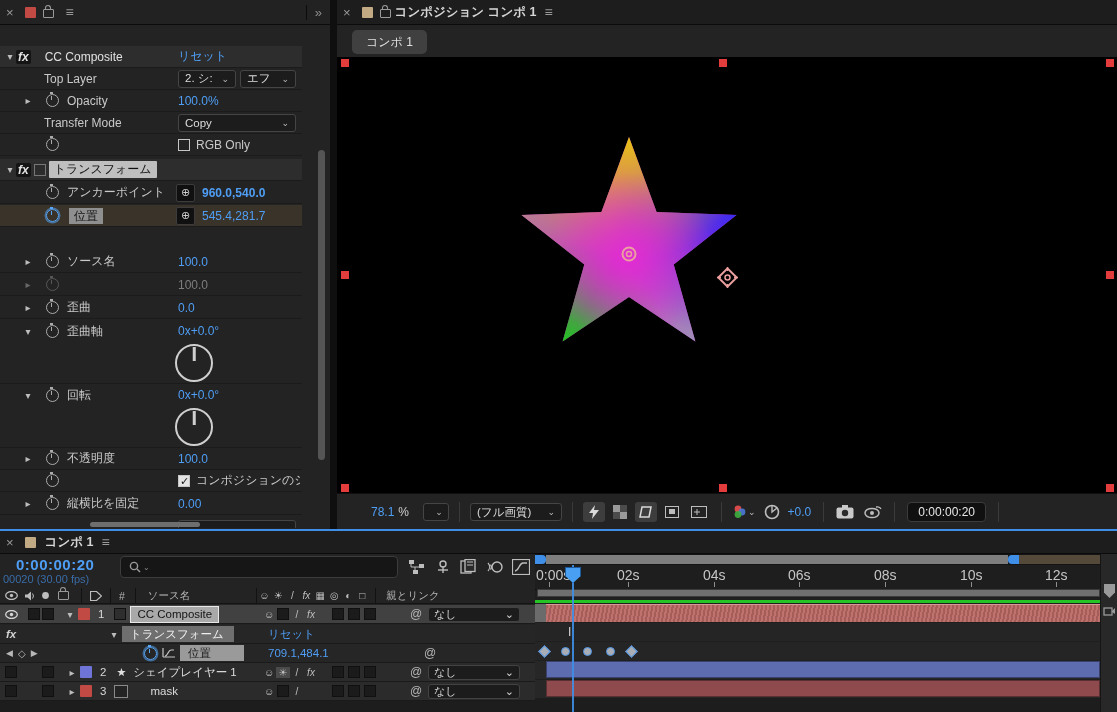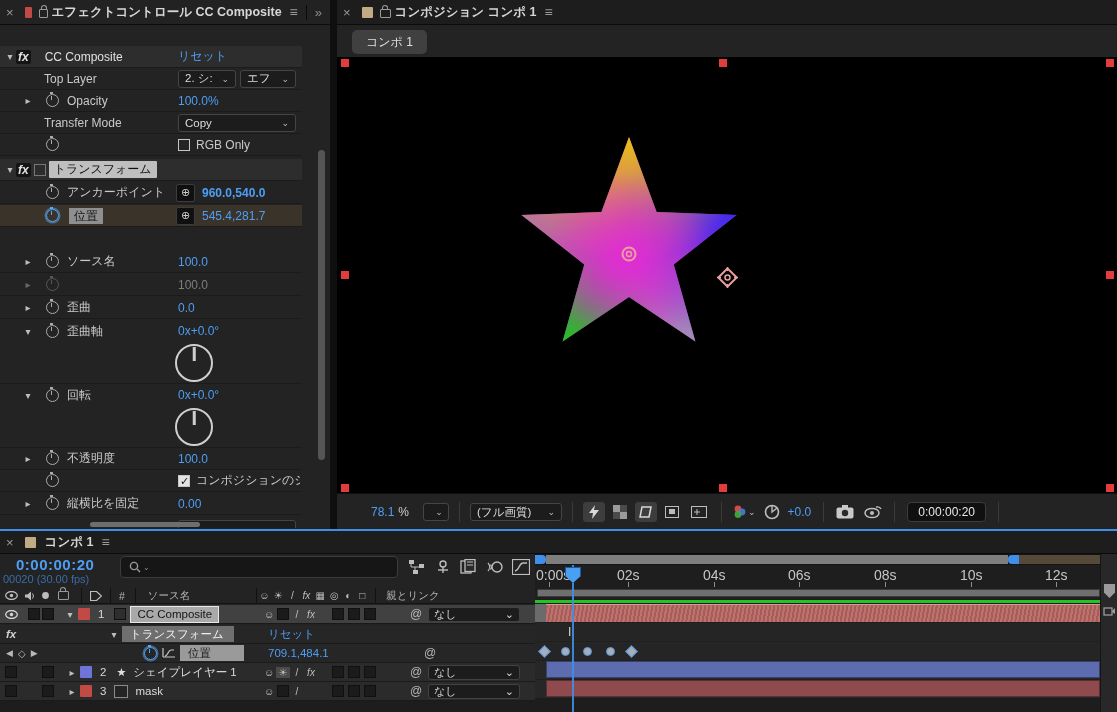--- a/index.html
+++ b/index.html
@@ -58,21 +58,20 @@
 </head>
 <body>
 
 <div id="app">
 
   <div class="abs panel" style="left:0;top:0;width:330px;height:529px;">
     <div class="tabstrip" style="background:#222;">
       <span class="close">×</span>
       <span class="sq" style="background:#c14a44;"></span>
       <span class="lock"></span>
-      <span class="tabtitle">エフェクトコントロール CC Composite</span>
       <span class="menu">≡</span>
       <span style="flex:1"></span>
       <span style="color:#8d8d8d;border-left:1px solid #0b0b0b;padding:0 8px;font-size:13px;">»</span>
     </div>
 
     <div class="ecrow" style="top:46px;background:#2d2d2d;">
       <span class="tw" style="margin-left:4px">▾</span>
       <span class="fxbadge">fx</span>
       <span style="margin-left:14px;color:#e0e0e0;">CC Composite</span>
       <span class="val" style="position:absolute;left:178px;">リセット</span>
@@ -514,21 +513,21 @@
         </span>
     </div>
 
     <div class="lyrrow" style="top:151px;background:#2b2b2b;">
       <span class="box" style="margin-left:5px;"></span>
       <span class="box" style="margin-left:25px;"></span>
       <span class="tw" style="margin-left:12px;">▸</span>
       <span class="lbl" style="background:#c14a44;margin-left:2px;"></span>
       <span style="margin-left:8px;color:#d8d8d8;">3</span>
       <span class="box" style="margin-left:8px;width:14px;height:13px;background:#242424;border-color:#8a8a8a;"></span>
-      <span style="margin-left:7px;color:#dcdcdc;">mask</span>
+      <span style="margin-left:22px;color:#dcdcdc;">mask</span>
       <span class="swc" style="position:absolute;left:262px;">☺</span>
       <span class="box" style="position:absolute;left:277px;"></span>
       <span class="swc" style="position:absolute;left:290px;">/</span>
       <span class="box" style="position:absolute;left:332px;"></span>
       <span class="box" style="position:absolute;left:348px;"></span>
       <span class="box" style="position:absolute;left:364px;"></span>
       <span class="pwhip" style="position:absolute;left:410px;">@</span>
       <span class="pdd" style="position:absolute;left:428px;">
           <span>なし</span>
           <span class="car">⌄</span>

